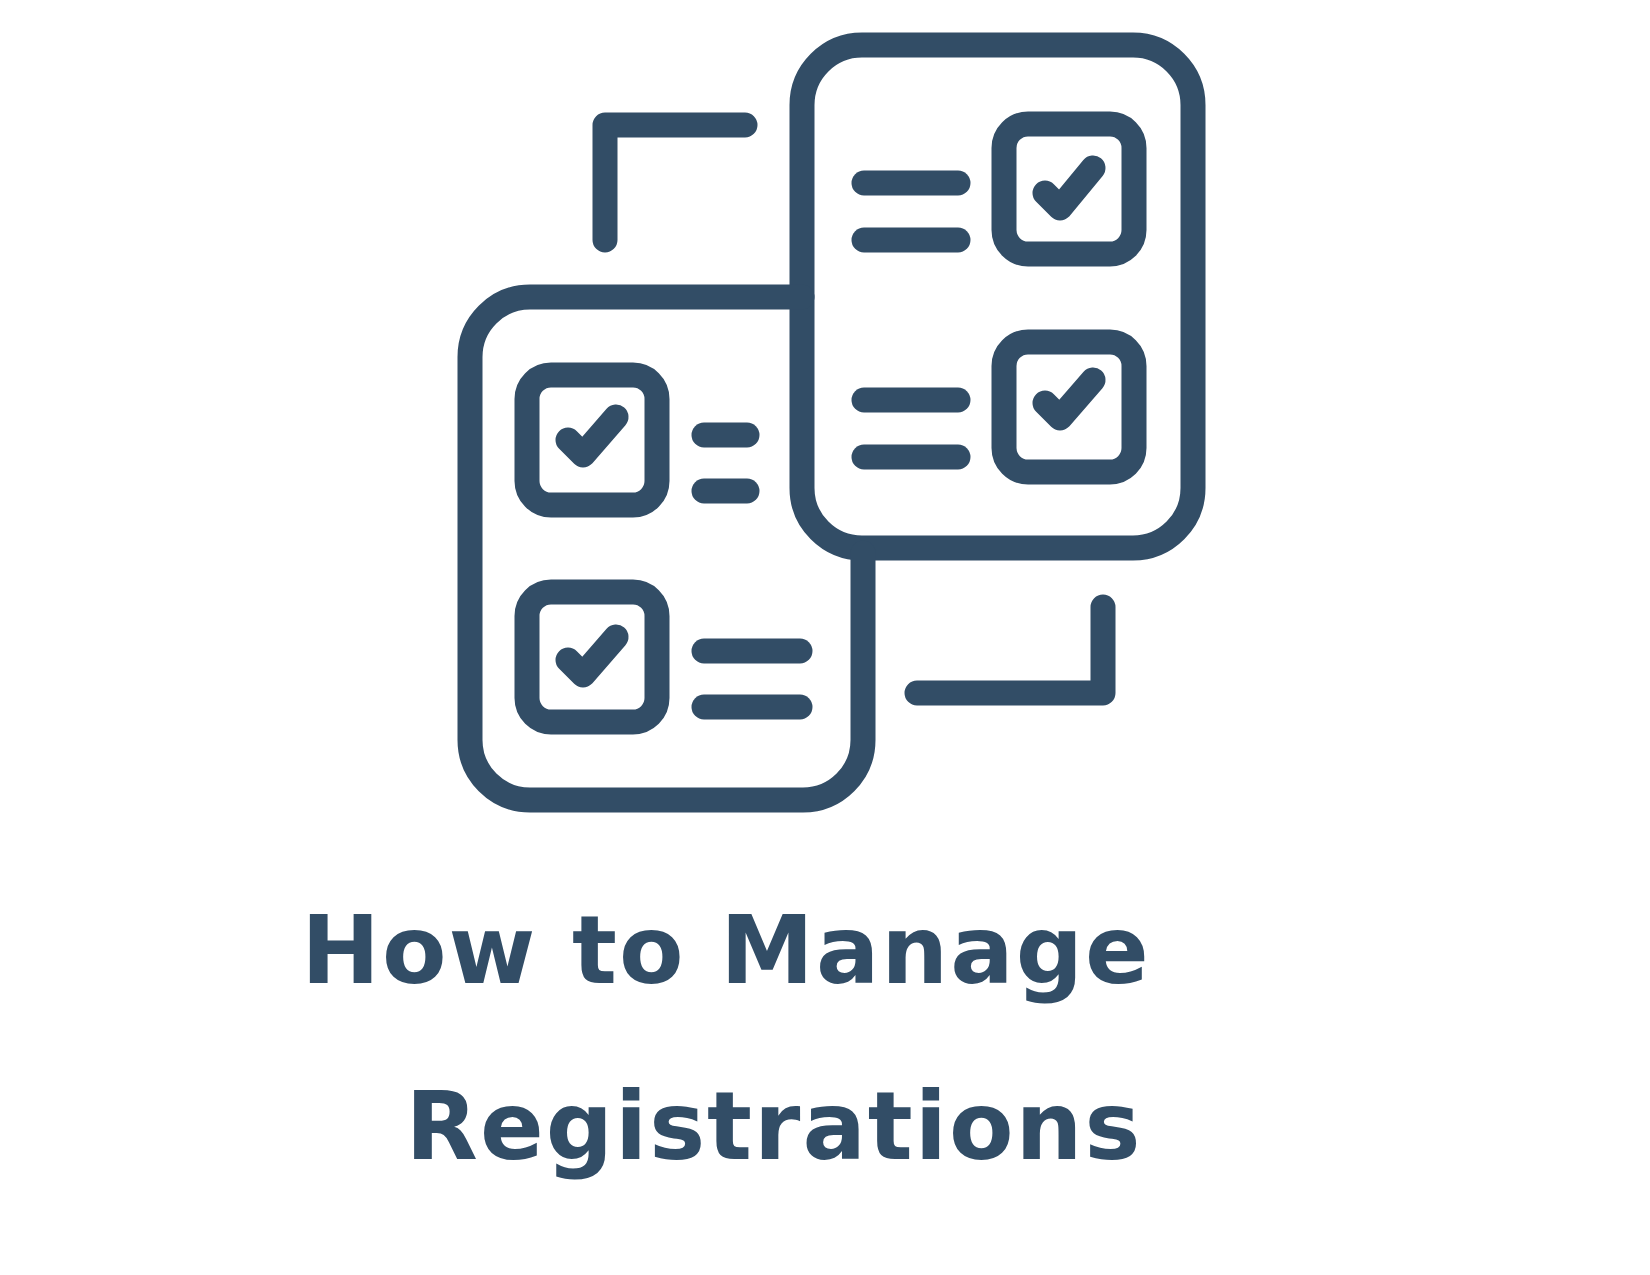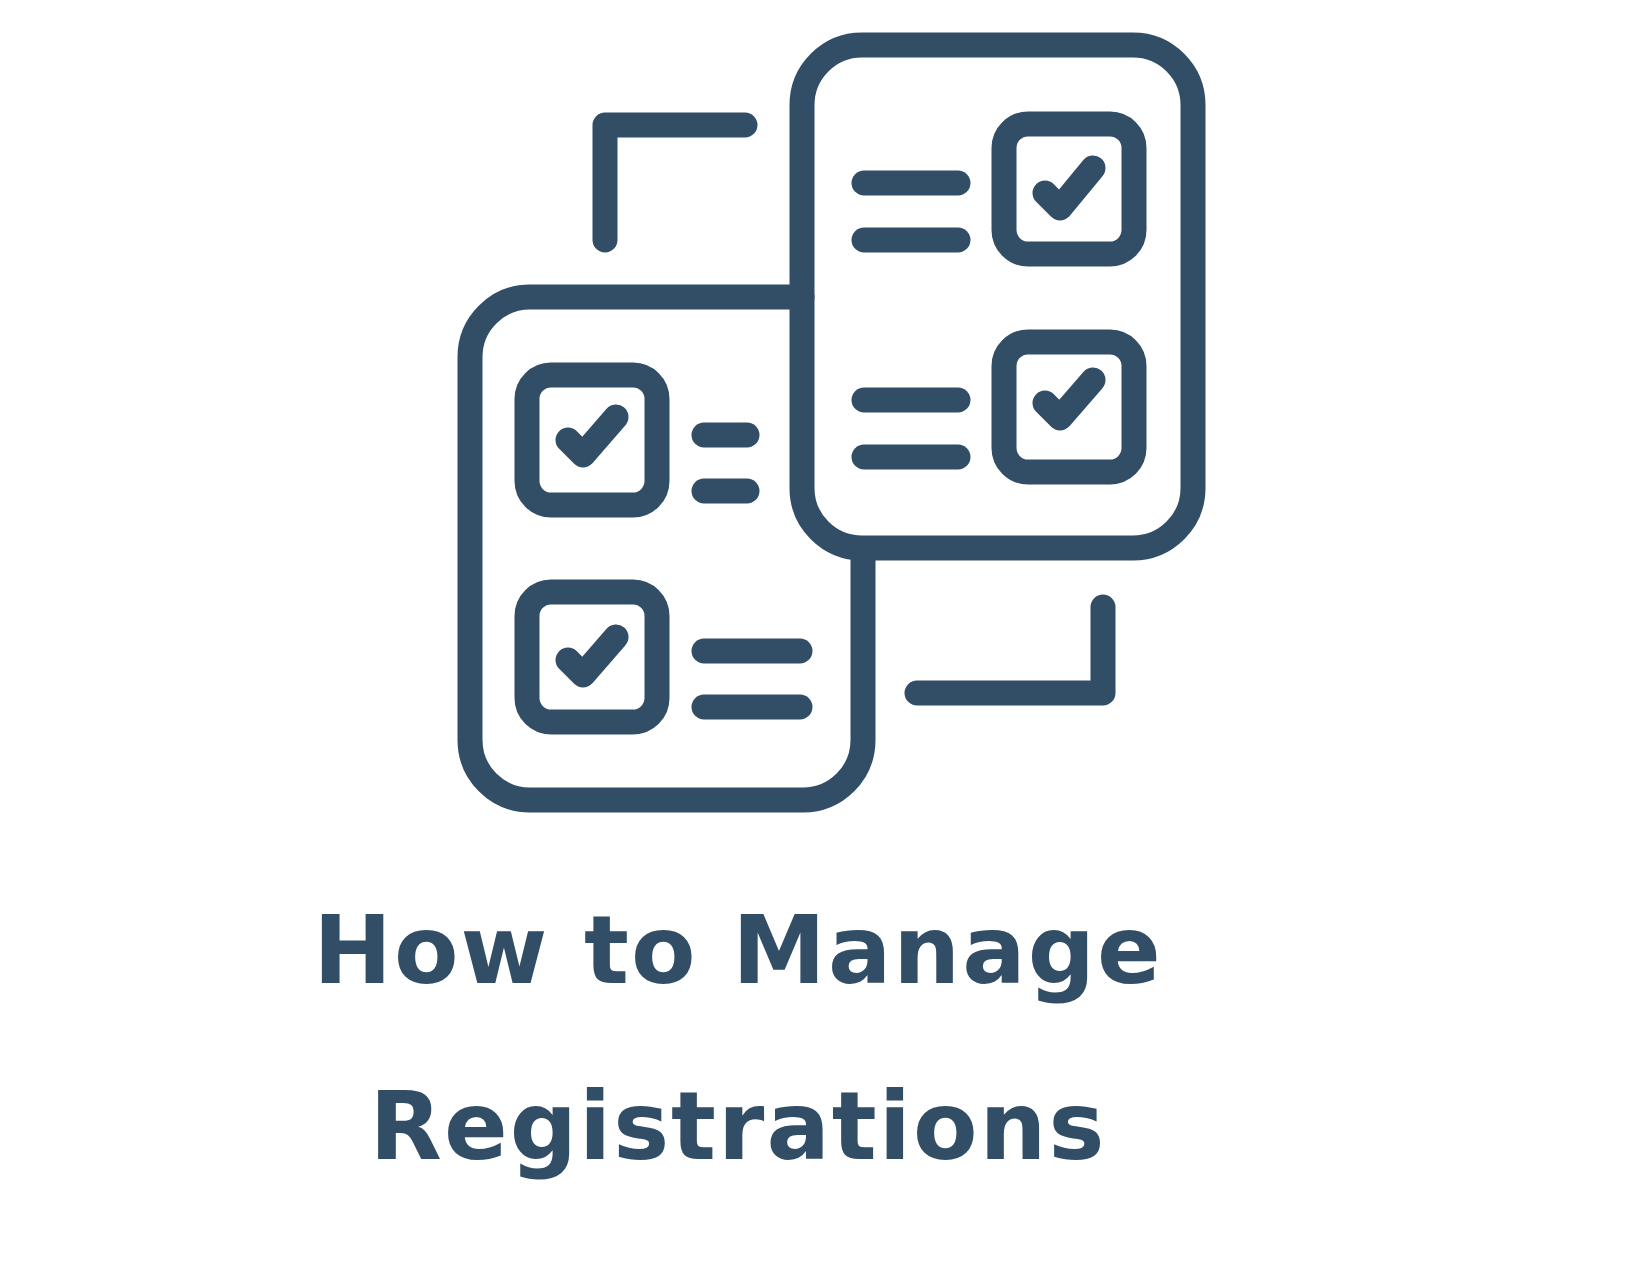--- a/index.html
+++ b/index.html
@@ -21,31 +21,31 @@
       width: 1650px;
       height: 820px;
     }
     .icon-wrap svg {
       position: absolute;
       left: 0;
       top: 0;
     }
     .title {
       position: absolute;
-      left: 16px;
+      left: 4px;
       width: 1444px;
       text-align: center;
       font-family: "DejaVu Sans", sans-serif;
       font-weight: bold;
       font-size: 94px;
       letter-spacing: 2px;
       line-height: 1;
     }
     .title.line1 { top: 904px; }
-    .title.line2 { top: 1080px; }
+    .title.line2 { top: 1080px; margin-left: 48px; }
   </style>
 </head>
 <body>
 
 <div class="icon-wrap">
   <svg width="1650" height="820" viewBox="0 0 1650 820">
     <g fill="none" stroke="#324d66" stroke-width="25" stroke-linecap="round" stroke-linejoin="round">
 
       <polyline points="605,240 605,125 745,125"></polyline>
 

